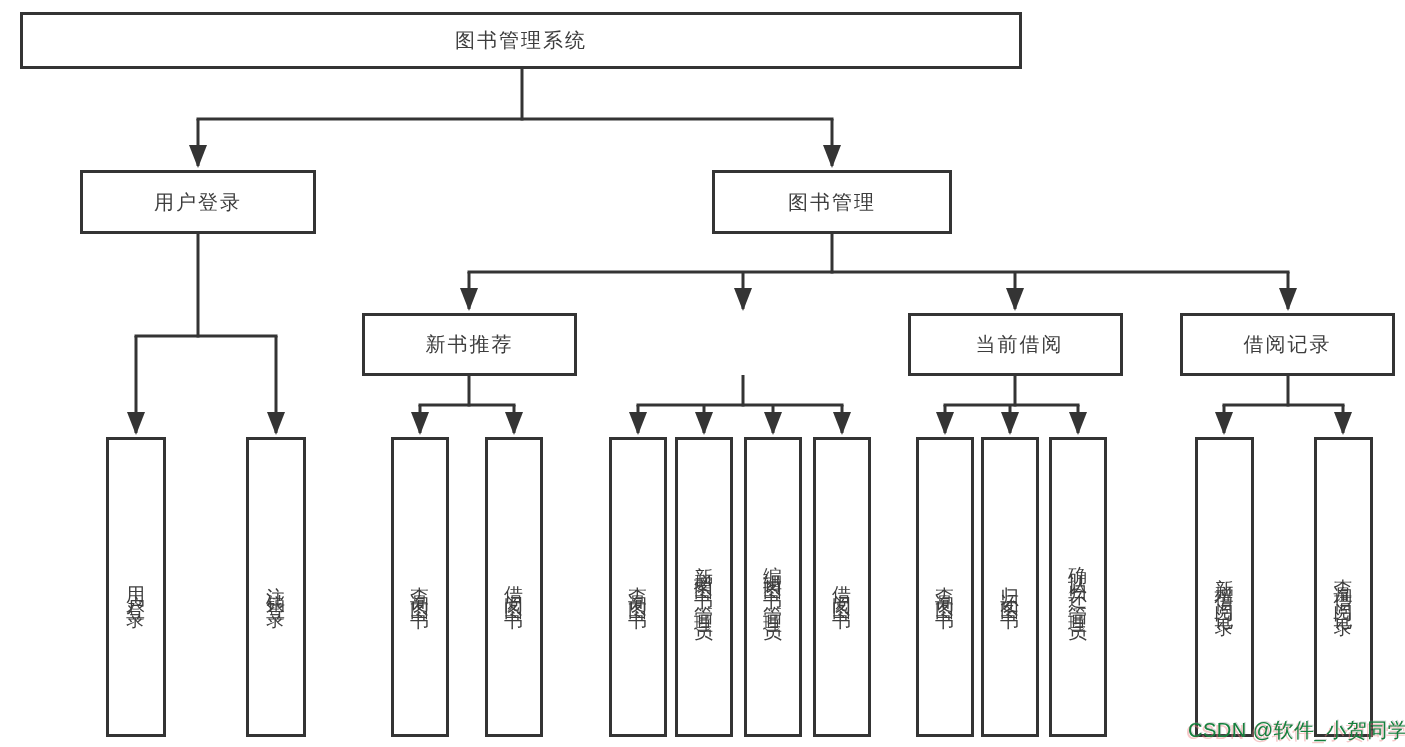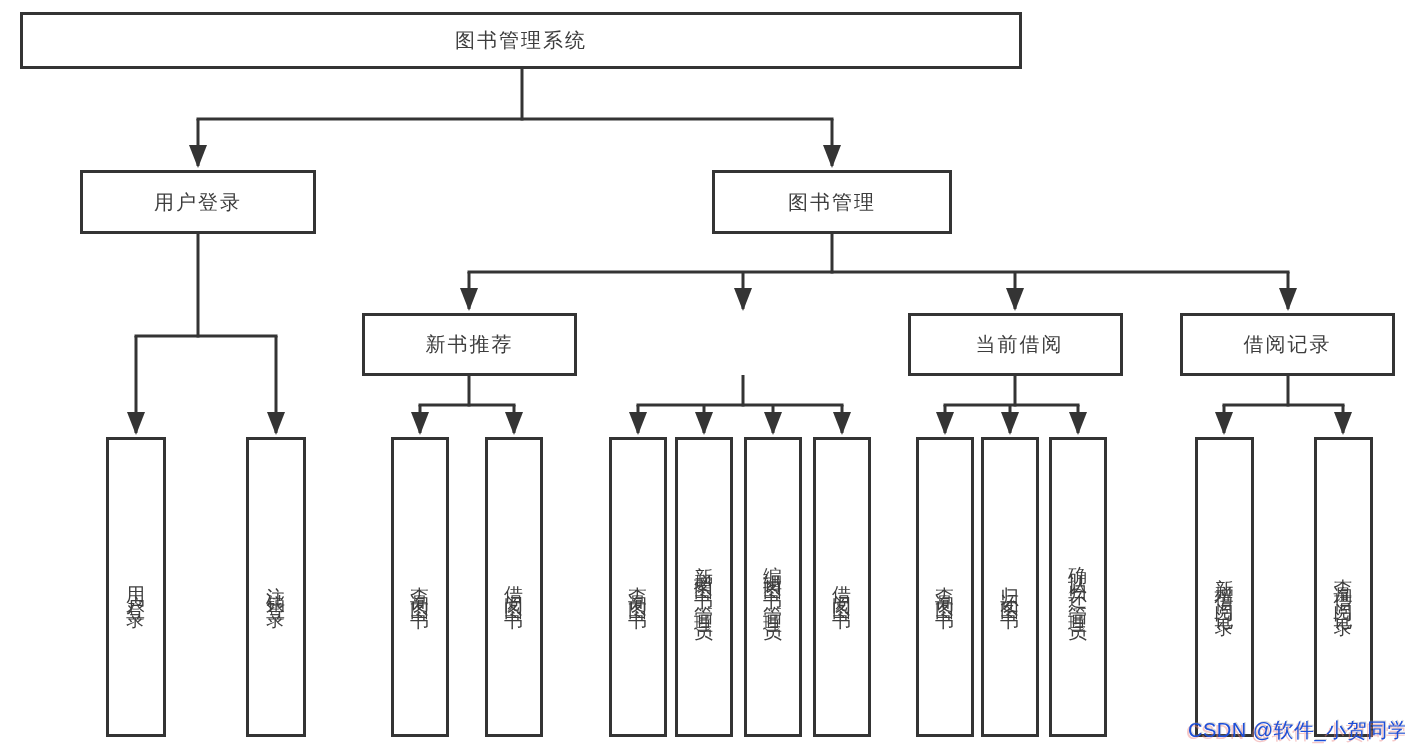--- a/index.html
+++ b/index.html
@@ -45,21 +45,21 @@
     line-height: 1;
     white-space: nowrap;
   }
   .watermark {
     position: absolute;
     left: 1188px;
     top: 717px;
     width: 212px;
     font-size: 20px;
     white-space: nowrap;
-    color: #1d4ed8;
+    color: #15803d;
     text-shadow: -2px 2px 0 rgba(236, 132, 132, 0.45), 1px -1px 0 rgba(140, 140, 140, 0.35);
     letter-spacing: 0.5px;
   }
 </style>
 </head>
 <body>
 
 <div class="canvas">
 
   <svg class="connectors" viewBox="0 0 1405 747" xmlns="http://www.w3.org/2000/svg">

